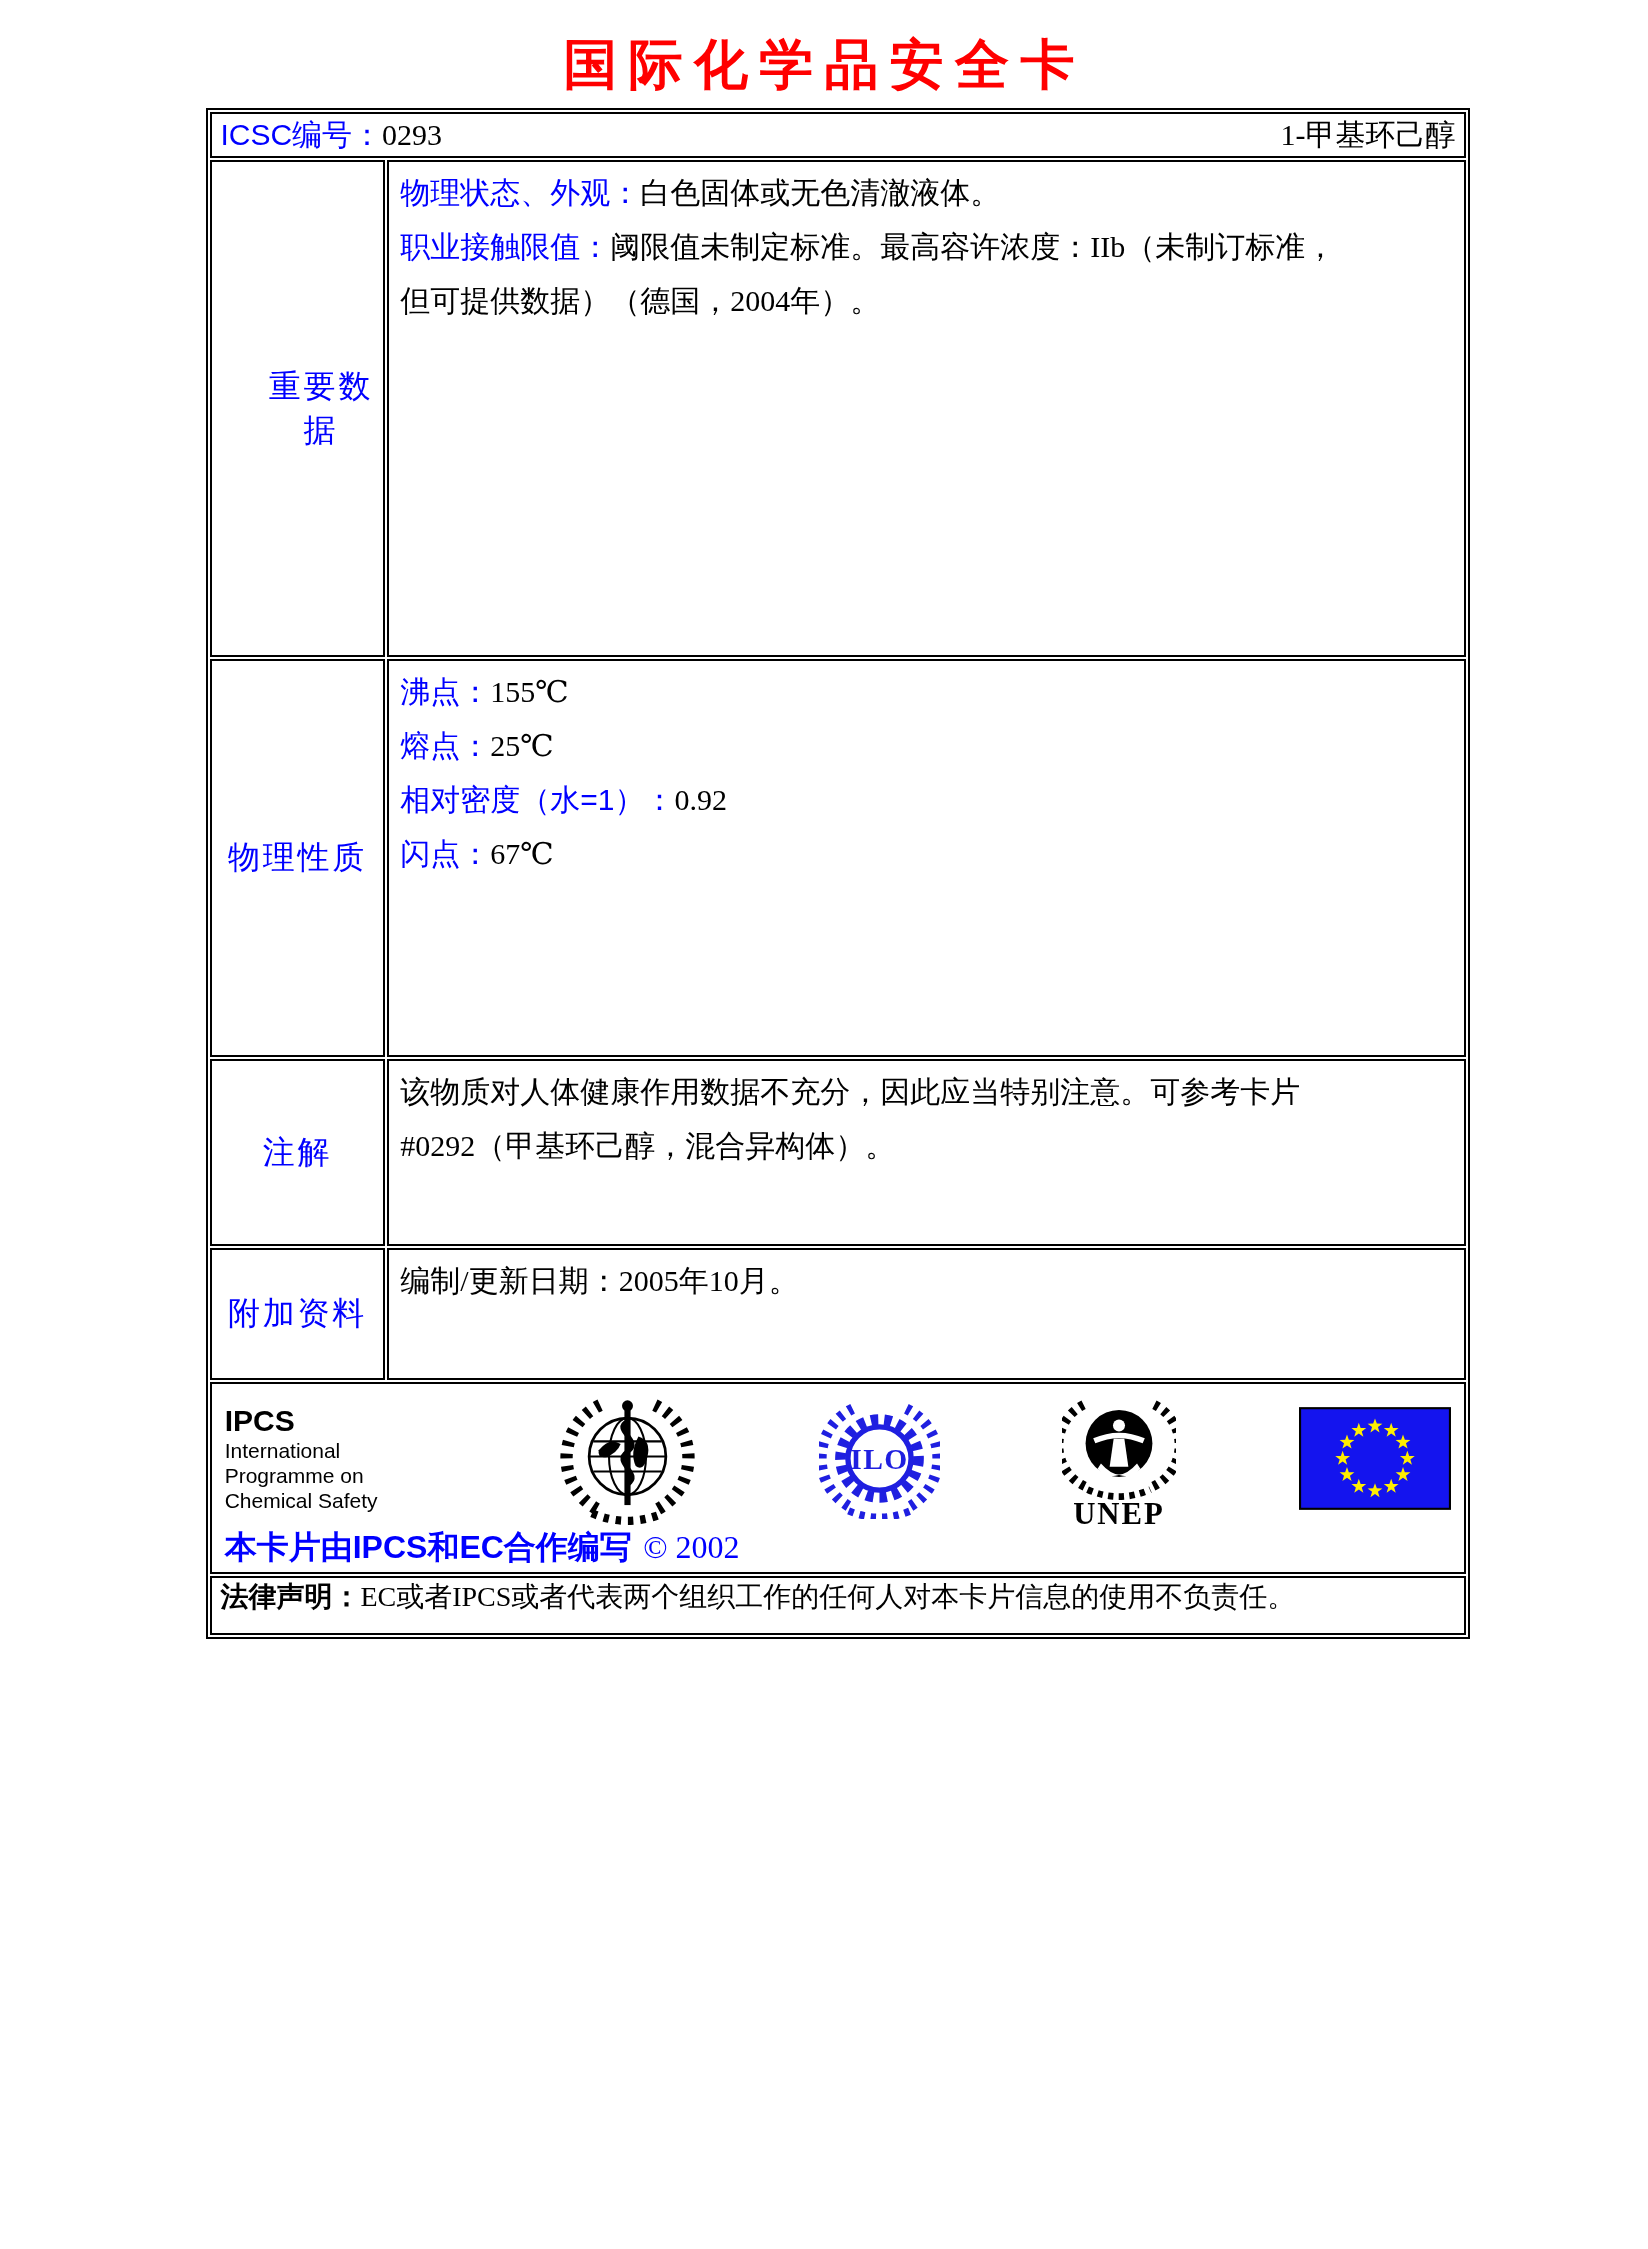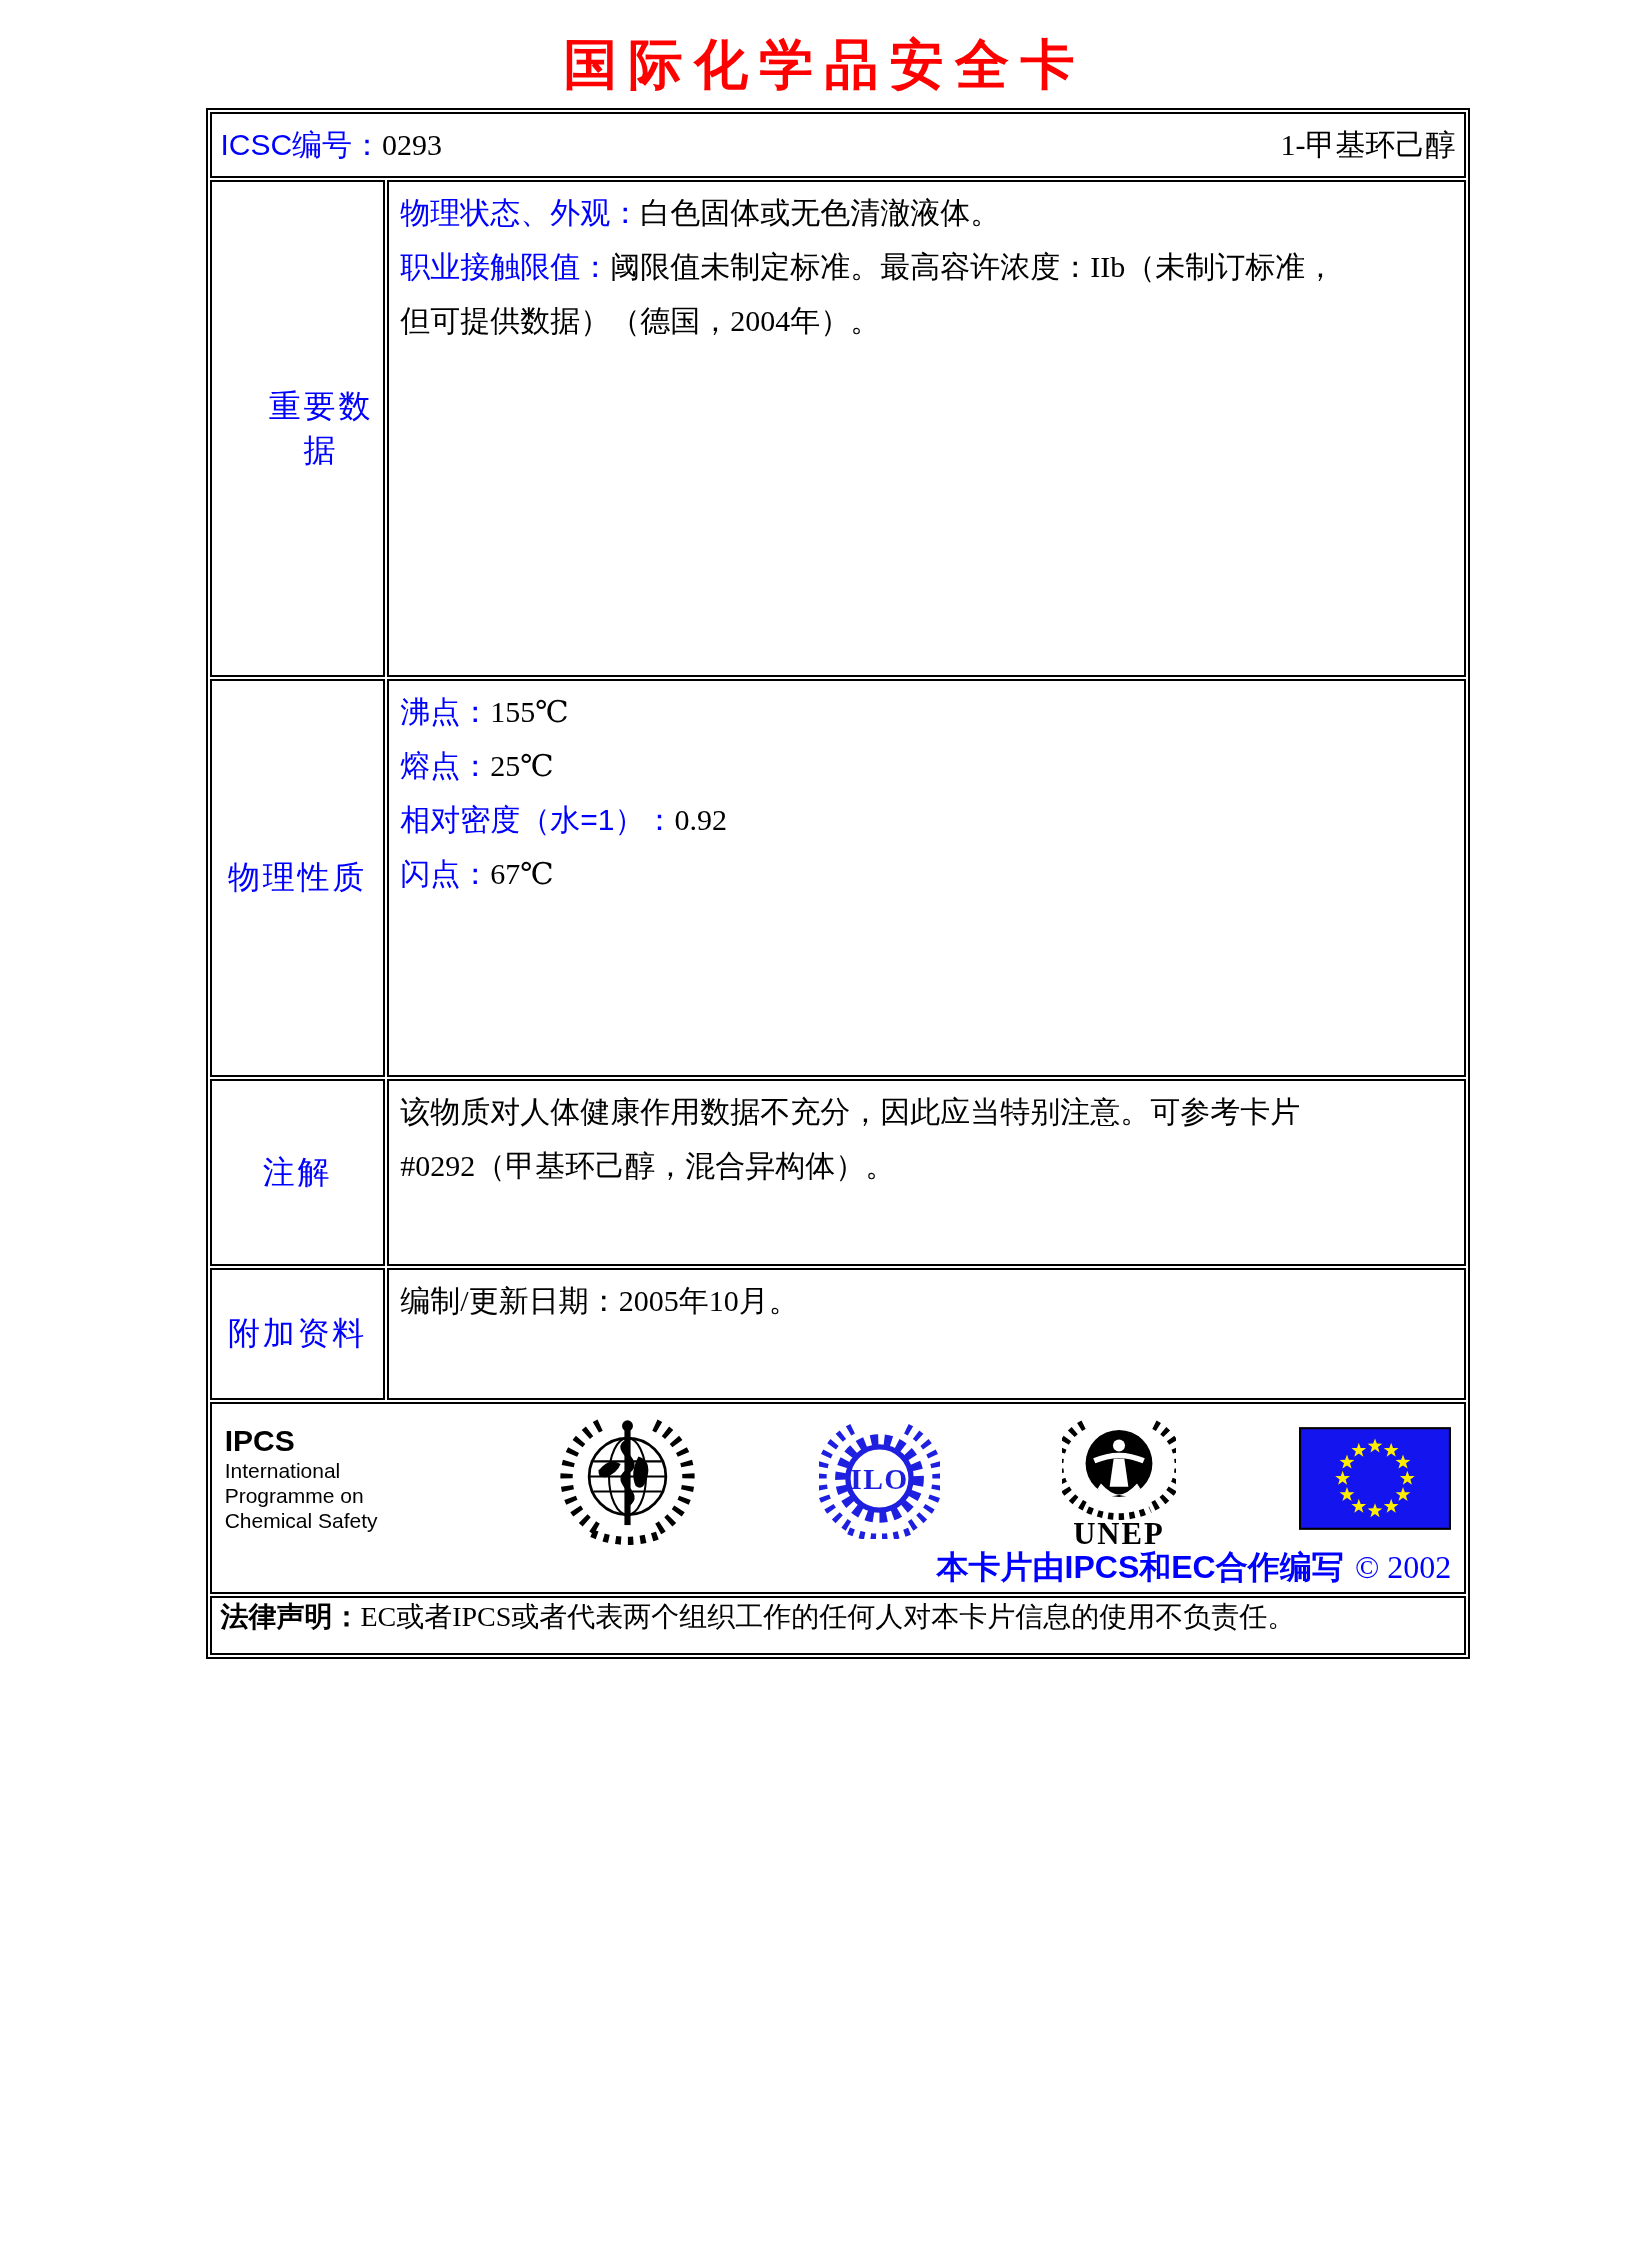--- a/index.html
+++ b/index.html
@@ -27,34 +27,34 @@
     font-size:32px; letter-spacing:2.8px;
   }
   td.content-cell { padding:4.2px 11.3px; font-size:30px; line-height:54px; }
   td.header-cell { vertical-align:middle; padding:0 8.4px; font-size:30px; }
   .header-flex { display:flex; justify-content:space-between; align-items:center; }
   .blue-label { color:#0000FF; font-family:"Liberation Sans","DejaVu Sans",sans-serif; }
   .field { color:#0000FF; font-family:"Liberation Sans","DejaVu Sans",sans-serif; }
   .value { color:#000; }
   .line { white-space:pre-wrap; }
   
-  .h-header { height:66px; }
+  .h-header { height:46px; }
   .h-important { height:497px;padding-left:48px; }
   .h-physical { height:398px; }
   .h-environment { height:128px; }
   .h-notes { height:187px; }
   .h-additional { height:132px; }
   .h-footer { height:182px; vertical-align:middle; padding:5.6px 12.7px; }
   .h-legal { height:59px; vertical-align:middle; padding:0 8.4px; font-size:28px; }
   
   .logos-row { display:flex; align-items:center; justify-content:space-between; }
   .ipcs-block { width:211px; font-family:"Liberation Sans","DejaVu Sans",sans-serif; }
   .ipcs-title { font-size:30px; font-weight:bold; line-height:34px; }
   .ipcs-sub { font-size:21px; line-height:25px; }
-  .credit-line { text-align:right; margin-top:2.8px; color:#0000FF; font-size:32px; line-height:37px; }
+  .credit-line { text-align:left; margin-top:2.8px; color:#0000FF; font-size:32px; line-height:37px; }
   .credit-main { font-weight:bold; font-family:"Liberation Sans","DejaVu Sans",sans-serif; }
   .copyright { font-weight:normal; font-family:"Liberation Serif","DejaVu Serif",serif; margin-left:11.3px; }
   .legal-label { font-weight:bold; font-family:"Liberation Sans","DejaVu Sans",sans-serif; }
   svg { display:block; }
 </style>
 </head>
 <body>
 
 <div class="page-title">国际化学品安全卡</div>
 

